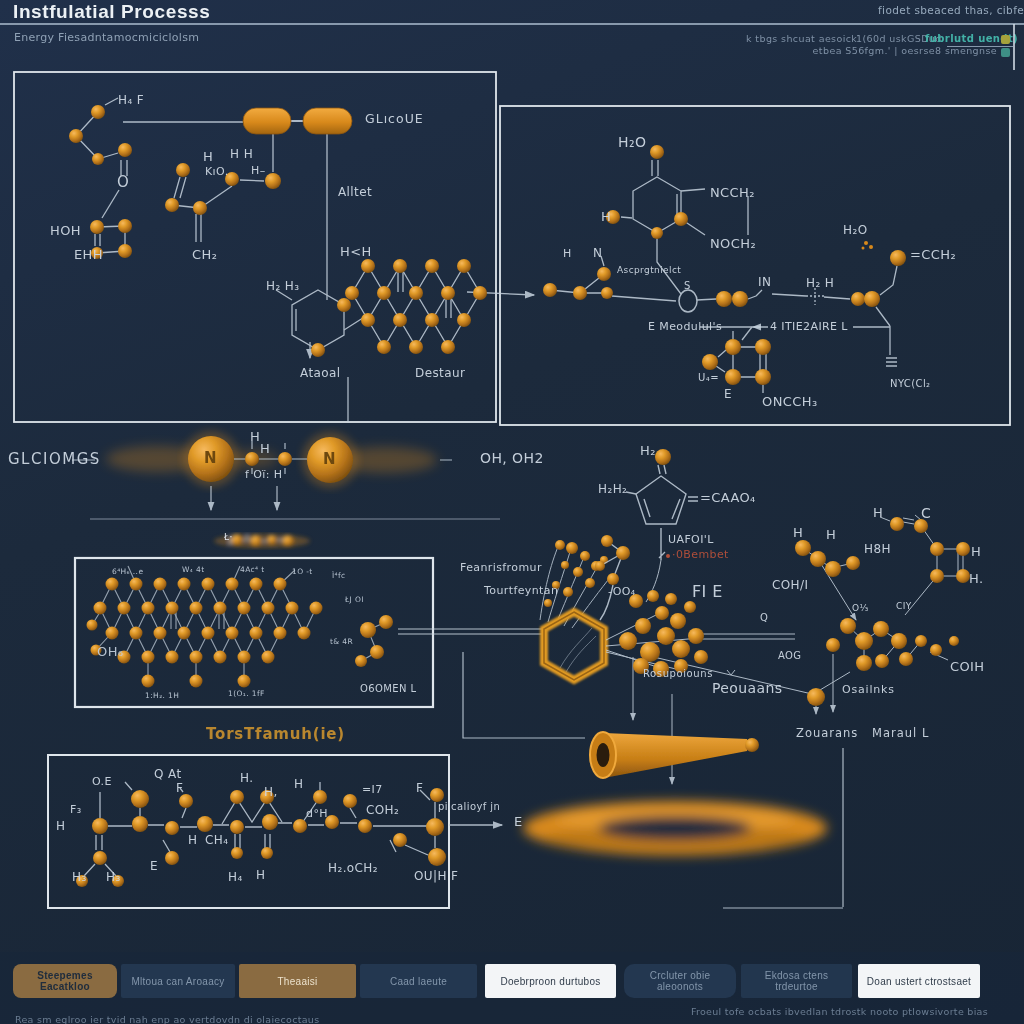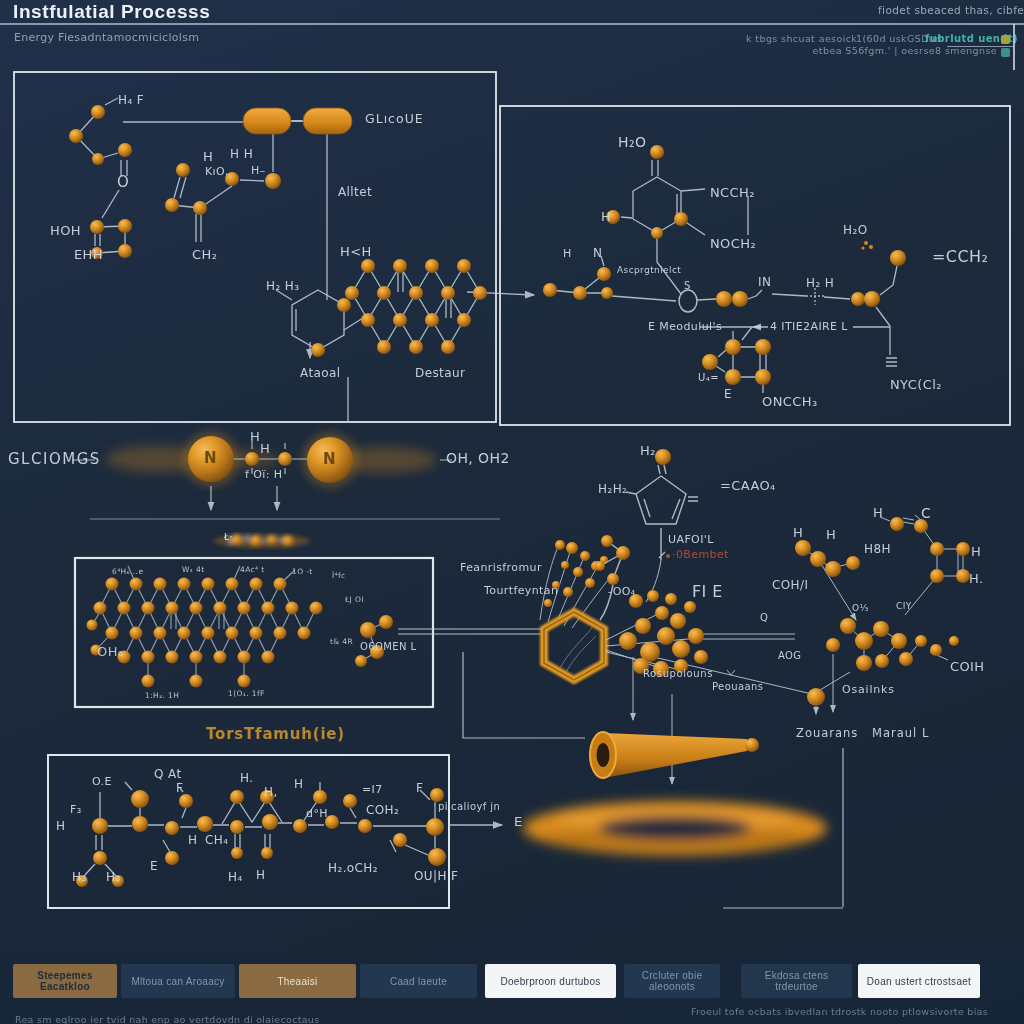--- a/index.html
+++ b/index.html
@@ -475,65 +475,65 @@
     <span class="lb" style="left:806px;top:277px;">H₂ H</span>
     <span class="lb" style="left:601px;top:210px;font-size:13px;">H</span>
     <span class="lb" style="left:593px;top:247px;">N</span>
     <span class="lb" style="left:563px;top:248px;font-size:11px;">H</span>
     <span class="lb" style="left:648px;top:321px;font-size:11px;">E Meodulul's</span>
     <span class="lb" style="left:770px;top:321px;font-size:11px;">4 ITIE2AIRE L</span>
     <span class="lb" style="left:698px;top:372px;font-size:10px;">U₄=</span>
     <span class="lb" style="left:724px;top:388px;"></span>
     <span class="lb" style="left:724px;top:388px;">E</span>
     <span class="lb" style="left:762px;top:395px;font-size:13px;">ONCCH₃</span>
-    <span class="lb" style="left:890px;top:378px;font-size:13px;">NYC(Cl₂</span>
-    <span class="lb" style="left:910px;top:248px;font-size:16px;margin-left:22px;">=CCH₂</span>
+    <span class="lb" style="left:890px;top:378px;font-size:10px;">NYC(Cl₂</span>
+    <span class="lb" style="left:910px;top:248px;font-size:13px;">=CCH₂</span>
     <span class="lb" style="left:843px;top:224px;">H₂O</span>
   </div>
 
   <div>
     <span class="lb" style="left:8px;top:451px;font-size:15px;letter-spacing:1.5px;">GLCIOMGS</span>
     <span class="lb" style="left:204px;top:450px;font-size:15px;font-weight:bold;color:#6d480f;opacity:1;">N</span>
     <span class="lb" style="left:323px;top:451px;font-size:15px;font-weight:bold;color:#6d480f;opacity:1;">N</span>
     <span class="lb" style="left:250px;top:430px;font-size:13px;">H</span>
     <span class="lb" style="left:260px;top:442px;font-size:13px;">H</span>
     <span class="lb" style="left:245px;top:469px;font-size:11px;">f Oï: H</span>
-    <span class="lb" style="left:446px;top:451px;font-size:14px;">OH, OH2</span>
+    <span class="lb" style="left:480px;top:451px;font-size:14px;">OH, OH2</span>
     <span class="lb" style="left:224px;top:533px;font-size:9px;color:#e8eef4;">Ł·</span>
   </div>
 
   <div>
     <span class="lb" style="left:112px;top:568px;font-size:7.5px;color:#bfcbd8;">6⁴H₆ ..e</span>
     <span class="lb" style="left:182px;top:566px;font-size:7.5px;color:#bfcbd8;">W₄ 4t</span>
     <span class="lb" style="left:240px;top:566px;font-size:7.5px;color:#bfcbd8;">4Ac⁴ t</span>
     <span class="lb" style="left:292px;top:568px;font-size:7.5px;color:#bfcbd8;">1O -t</span>
     <span class="lb" style="left:332px;top:572px;font-size:7.5px;color:#bfcbd8;">Ì⁴fc</span>
     <span class="lb" style="left:97px;top:645px;font-size:13px;color:#bfcbd8;">OH₆</span>
     <span class="lb" style="left:145px;top:692px;font-size:7.5px;color:#bfcbd8;">1:H₂. 1H</span>
     <span class="lb" style="left:228px;top:690px;font-size:7.5px;color:#bfcbd8;">1(O₁. 1fF</span>
     <span class="lb" style="left:345px;top:596px;font-size:7.5px;color:#bfcbd8;">ŁJ OI</span>
     <span class="lb" style="left:330px;top:638px;font-size:7.5px;color:#bfcbd8;">t&amp; 4R</span>
-    <span class="lb" style="left:360px;top:641px;font-size:10px;">O6OMEN L</span>
+    <span class="lb" style="left:360px;top:683px;font-size:10px;">O6OMEN L</span>
     <span class="lb" style="left:206px;top:726px;font-size:15px;color:#b9872f;letter-spacing:.8px;font-weight:bold;opacity:1;">TorsTfamuh(ie)</span>
   </div>
 
   <div>
     <span class="lb" style="left:460px;top:562px;font-size:11px;">Feanrisfromur</span>
     <span class="lb" style="left:484px;top:585px;font-size:11px;">Tourtfeyntan</span>
     <span class="lb" style="left:640px;top:444px;font-size:13px;">H₂</span>
     <span class="lb" style="left:598px;top:483px;">H₂H₂</span>
-    <span class="lb" style="left:700px;top:479px;font-size:13px;margin-left:20px;">=CAAO₄</span>
+    <span class="lb" style="left:700px;top:491px;font-size:13px;">=CAAO₄</span>
     <span class="lb" style="left:668px;top:534px;font-size:11px;">UAFOI'L</span>
     <span class="lb" style="left:672px;top:549px;font-size:11px;color:#b5503a;">·0Bembet</span>
     <span class="lb" style="left:608px;top:586px;font-size:11px;">-OO₄</span>
     <span class="lb" style="left:692px;top:583px;font-size:16px;">FI E</span>
     <span class="lb" style="left:772px;top:579px;">COH/I</span>
     <span class="lb" style="left:778px;top:650px;font-size:10px;">AOG</span>
     <span class="lb" style="left:643px;top:668px;font-size:10px;letter-spacing:.6px;">Rosupoiouns</span>
-    <span class="lb" style="left:712px;top:681px;font-size:10px;">Peouaans</span>
+    <span class="lb" style="left:712px;top:681px;font-size:14px;">Peouaans</span>
     <span class="lb" style="left:842px;top:684px;font-size:11px;letter-spacing:.8px;">Osailnks</span>
     <span class="lb" style="left:796px;top:727px;font-size:11.5px;letter-spacing:1px;">Zouarans</span>
     <span class="lb" style="left:872px;top:727px;font-size:11.5px;letter-spacing:1px;">Maraul L</span>
     <span class="lb" style="left:950px;top:660px;font-size:13px;">COIH</span>
     <span class="lb" style="left:852px;top:604px;font-size:9px;">O⅓</span>
     <span class="lb" style="left:896px;top:602px;font-size:9px;">CIY</span>
     <span class="lb" style="left:760px;top:612px;font-size:10px;">Q</span>
   </div>
 
   <div>
@@ -567,26 +567,26 @@
     <span class="lb" style="left:72px;top:871px;">H₃</span>
     <span class="lb" style="left:106px;top:871px;">H₃</span>
     <span class="lb" style="left:228px;top:871px;">H₄</span>
     <span class="lb" style="left:256px;top:869px;">H</span>
     <span class="lb" style="left:438px;top:801px;font-size:10px;">pilcalioyf jn</span>
     <span class="lb" style="left:514px;top:815px;font-size:13px;">E</span>
   </div>
 
   <div class="bottomband"></div>
   <div>
-    <button class="btn tan" style="left:13px;width:104px;">Steepemes Eacatkloo</button>
+    <button class="btn tan" style="left:13px;width:104px;border-radius:8px;">Steepemes Eacatkloo</button>
     <button class="btn navy" style="left:121px;width:114px;">Mltoua can Aroaacy</button>
     <button class="btn tanlight" style="left:239px;width:117px;">Theaaisi</button>
     <button class="btn navy" style="left:360px;width:117px;">Caad laeute</button>
     <button class="btn white" style="left:485px;width:131px;">Doebrproon durtubos</button>
-    <button class="btn navy" style="left:624px;width:96px;">Crcluter obie aleoonots</button>
+    <button class="btn navy" style="left:624px;width:112px;border-radius:10px;">Crcluter obie aleoonots</button>
     <button class="btn navy2" style="left:741px;width:111px;">Ekdosa ctens trdeurtoe</button>
     <button class="btn white" style="left:858px;width:122px;">Doan ustert ctrostsaet</button>
   </div>
 
   <div>
     <span class="footer-text" style="left:15px;top:1006px;margin-top:8px;">Rea sm eglroo ier tvid nah enp ao vertdovdn di olaiecoctaus</span>
     <span class="footer-text" style="right:36px;top:1006px;">Froeul tofe ocbats ibvedlan tdrostk nooto ptlowsivorte bias</span>
   </div>
 
 </div>

